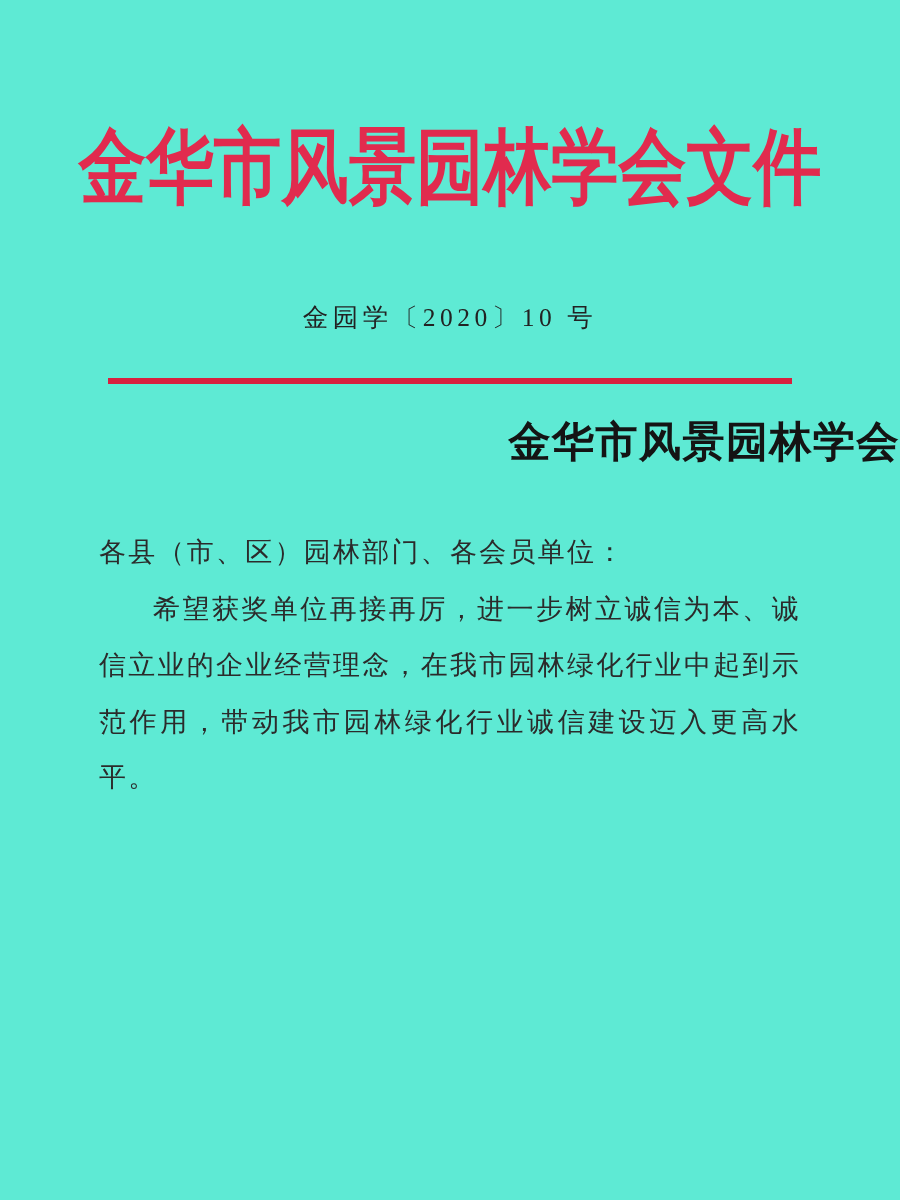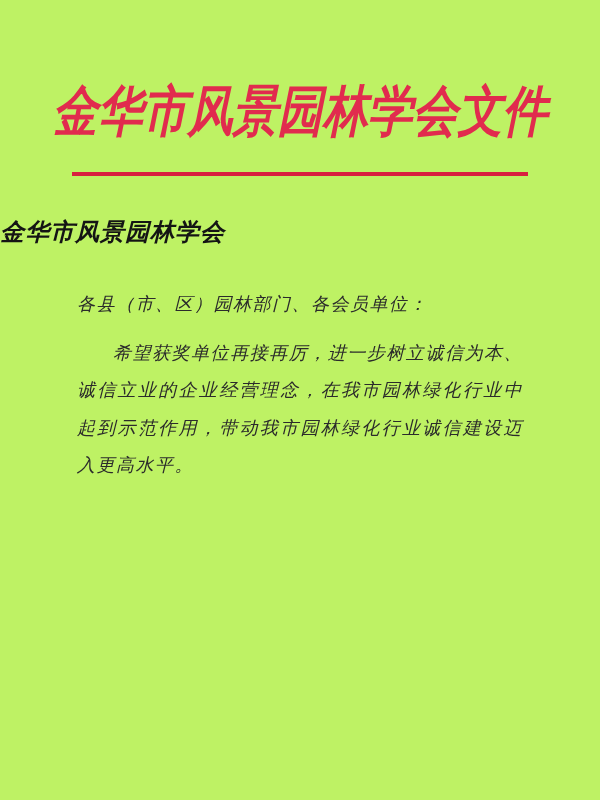--- a/index.html
+++ b/index.html
@@ -1,21 +1,20 @@
 <!DOCTYPE html>
 <html lang="zh"><head>
 <meta charset="utf-8">
 <style>
   html,body{margin:0;padding:0;background:#888;}
   .page{
-    width:600px;height:800px;margin:0 auto;background:#bef264;
+    width:600px;height:800px;margin:0 auto;background:#5eead4;
     position:relative;overflow:hidden;
     font-family:"Liberation Serif","DejaVu Serif",serif;
     color:#2b2b2b;
-    font-style:italic;
   }
   .header-title{
     margin-top:82px;
     text-align:center;
     color:#e12b4e;
     font-weight:bold;
     font-size:45px;
     line-height:60px;
     letter-spacing:0px;
     transform:scaleY(1.22);
@@ -29,46 +28,47 @@
     line-height:20px;
     letter-spacing:3px;
     color:#222222;
   }
   .red-rule{
     width:456px;height:4px;
     background:#d8203f;
     margin:30px auto 0;
   }
   .doc-title{
-    margin-top:38px;
-    text-align:left;
+    margin-top:22px;
+    text-align:right;
     font-weight:bold;
-    font-size:24px;
+    font-size:28px;
     line-height:36px;
     color:#141414;
     letter-spacing:1px;
   }
   .body-text{
     margin:36px 66px 0;
     font-size:18px;
     line-height:37.5px;
     text-align:justify;
     letter-spacing:1.5px;
     color:#2b2b2b;
   }
-  .body-text p{margin:11px;}
+  .body-text p{margin:0;}
   .body-text p.indent{text-indent:2em;}
 </style>
 </head>
 <body>
 
 <div class="page">
 
   <div class="header-title">金华市风景园林学会文件</div>
 
+  <div class="doc-number">金园学〔2020〕10 号</div>
 
   <div class="red-rule"></div>
 
   <div class="doc-title">
     <div>金华市风景园林学会</div>
   </div>
 
   <div class="body-text">
     <p>各县（市、区）园林部门、各会员单位：</p>
     <p class="indent">希望获奖单位再接再厉，进一步树立诚信为本、诚信立业的企业经营理念，在我市园林绿化行业中起到示范作用，带动我市园林绿化行业诚信建设迈入更高水平。</p>

